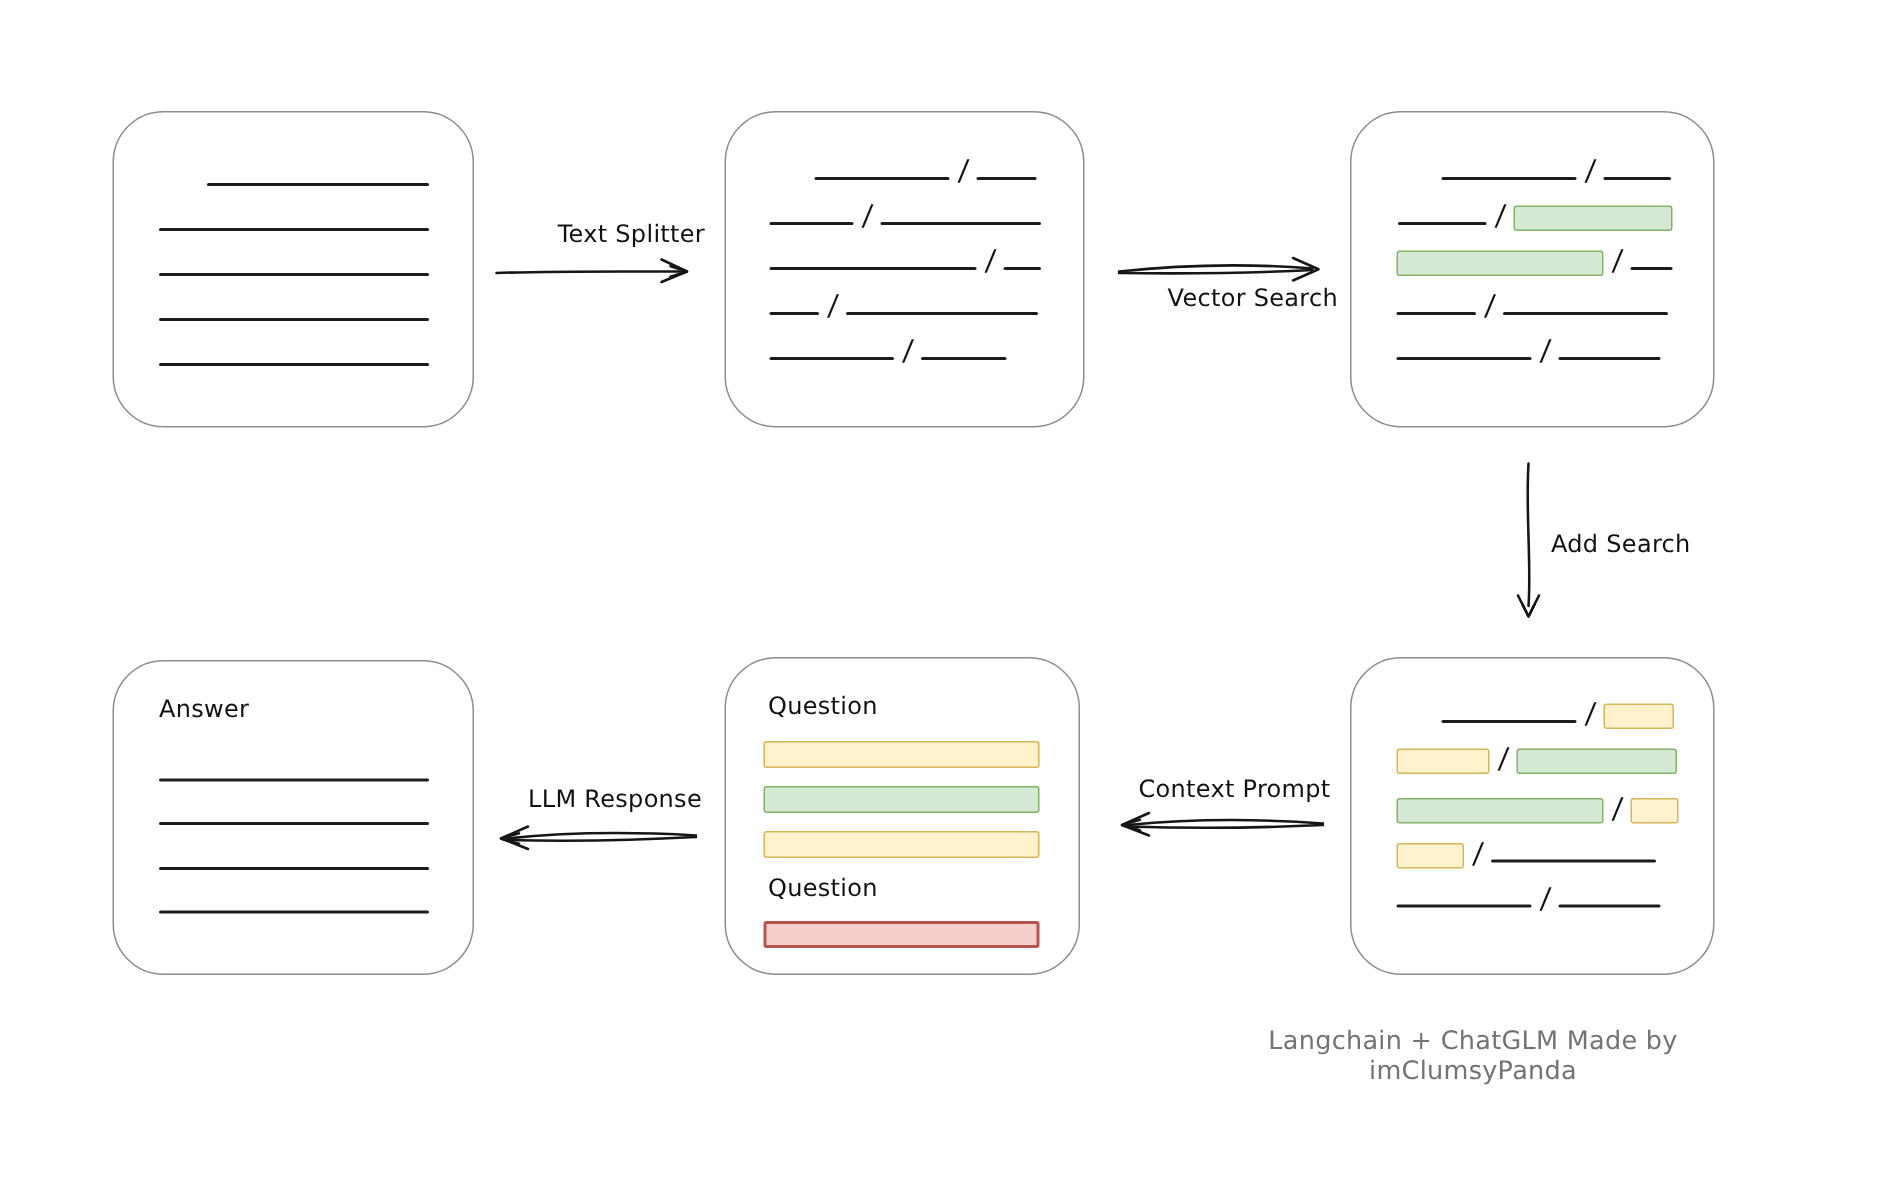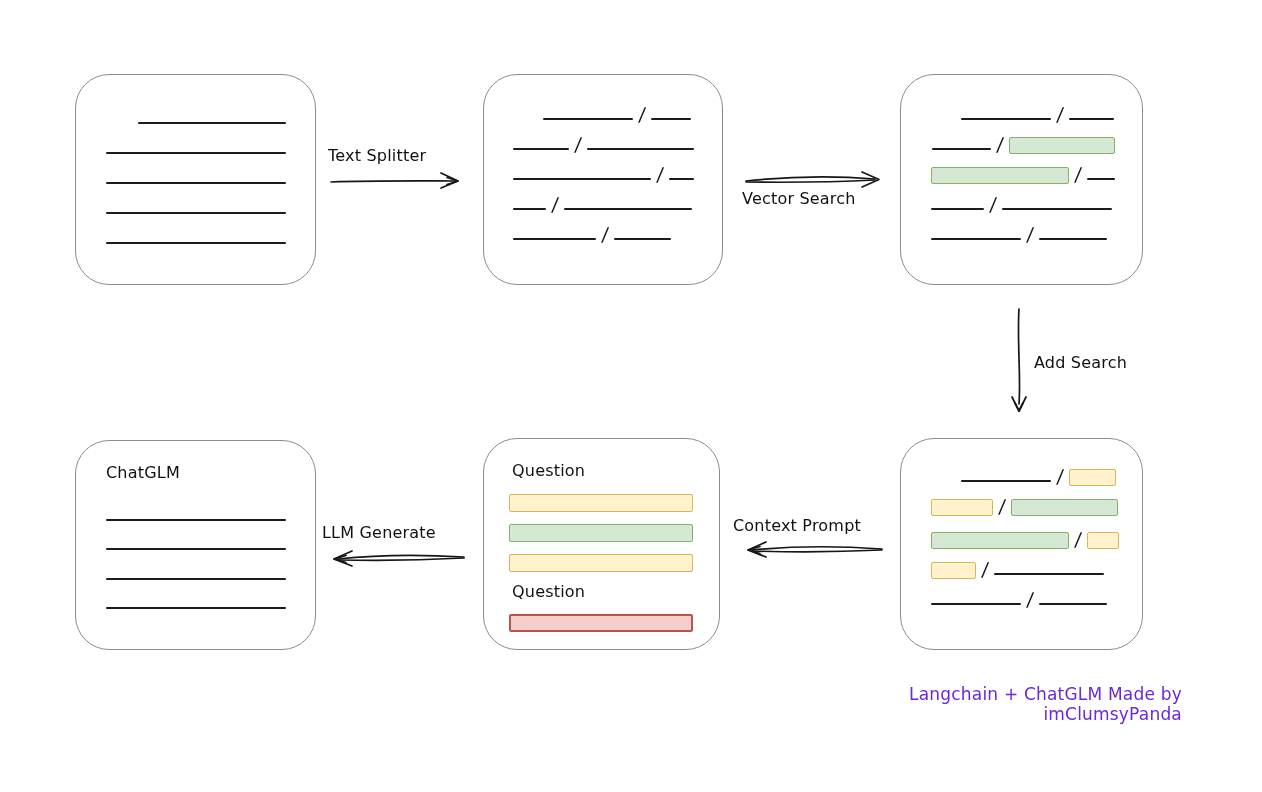--- a/index.html
+++ b/index.html
@@ -65,41 +65,41 @@
     font-size: 16px;
     font-weight: 500;
     letter-spacing: 0.2px;
     color: #111;
   }
   .arrow-label {
     position: absolute;
     font-size: 16px;
     font-weight: 500;
     letter-spacing: 0.2px;
-    text-align: left;
+    text-align: right;
     color: #111;
   }
   .arrow-svg { position: absolute; overflow: visible; }
   .arrow-svg path, .arrow-svg polyline {
     fill: none;
     stroke: #161616;
     stroke-width: 1.7;
     stroke-linecap: round;
     stroke-linejoin: round;
   }
   .footer {
     position: absolute;
     left: 782px;
     top: 684px;
     width: 400px;
-    text-align: right;
+    text-align: center;
     font-size: 17px;
     font-weight: 500;
     letter-spacing: 0.2px;
-    color: #6d28d9;
+    color: #737373;
   }
 </style>
 </head>
 <body>
 
 <div class="canvas">
 
   <div class="box" style="left:75px; top:74px; width:241px; height:211px;">
     <div class="hline" style="left:62px; top:47px;  width:148px;"></div>
     <div class="hline" style="left:30px; top:77px;  width:180px;"></div>
@@ -223,30 +223,30 @@
 
   <div class="box" style="left:483px; top:438px; width:237px; height:212px;">
     <div class="box-label" style="left:28px; top:22px;">Question</div>
     <div class="bar chunk-yellow" style="top:55px;"></div>
     <div class="bar chunk-green" style="top:85px;"></div>
     <div class="bar chunk-yellow" style="top:115px;"></div>
     <div class="box-label" style="left:28px; top:143px;">Question</div>
     <div class="bar chunk-red" style="top:175px;"></div>
   </div>
 
-  <div class="arrow-label" style="left:322px; top:523px; width:146px;">LLM Generate</div>
+  <div class="arrow-label" style="left:322px; top:523px; width:146px;">LLM Response</div>
   <svg class="arrow-svg" style="left:320px; top:544px;" width="148" height="26" viewBox="0 0 148 26">
     <path d="M144 13 Q 75 9, 18 15"></path>
     <path d="M144 14 Q 80 17.5, 18 16"></path>
     <polyline points="32,7 14,15 32,22"></polyline>
     <polyline points="26,11.5 14,15 26,18.5"></polyline>
   </svg>
 
   <div class="box" style="left:75px; top:440px; width:241px; height:210px;">
-    <div class="box-label" style="left:30px; top:22px;">ChatGLM</div>
+    <div class="box-label" style="left:30px; top:22px;">Answer</div>
     <div class="hline" style="left:30px; top:78px;  width:180px;"></div>
     <div class="hline" style="left:30px; top:107px; width:180px;"></div>
     <div class="hline" style="left:30px; top:137px; width:180px;"></div>
     <div class="hline" style="left:30px; top:166px; width:180px;"></div>
   </div>
 
   <div class="footer">Langchain + ChatGLM Made by imClumsyPanda</div>
 
 </div>
 

